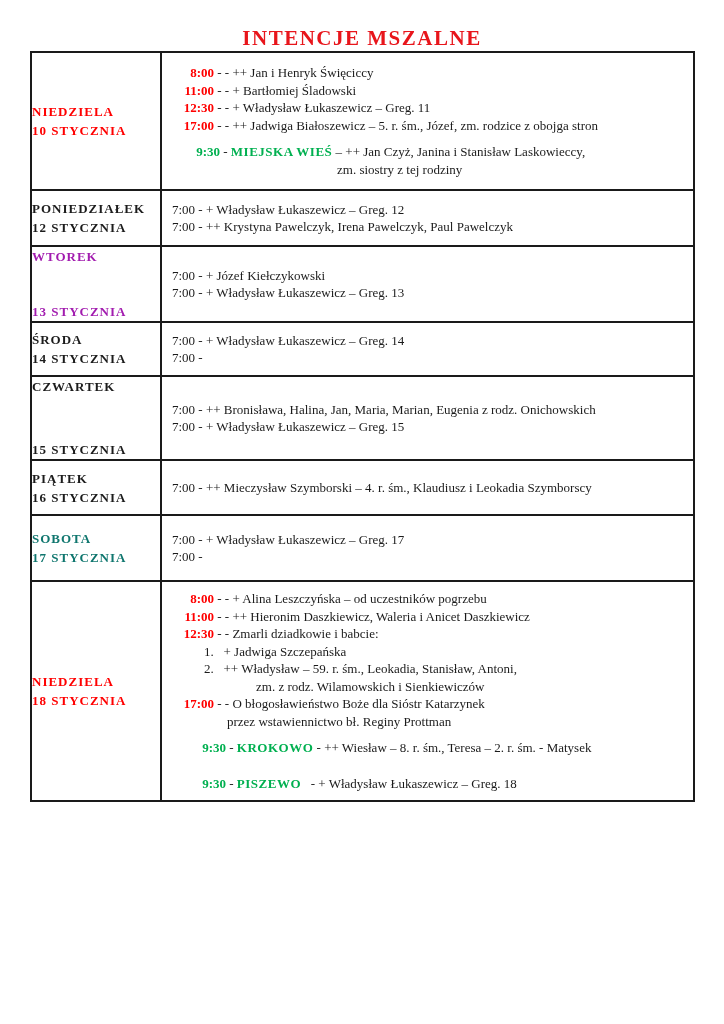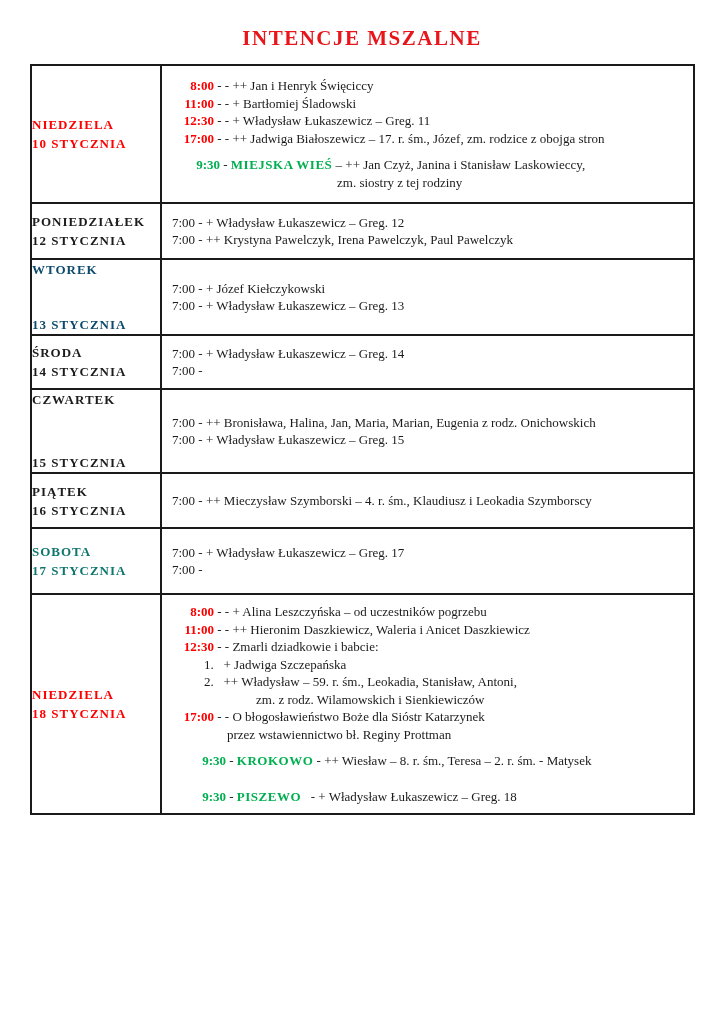--- a/index.html
+++ b/index.html
@@ -11,21 +11,20 @@
   .page {
     position: relative;
     width: 724px;
     height: 1024px;
     background: #ffffff;
     overflow: hidden;
   }
   .title {
     margin: 0;
     padding-top: 26px;
-    padding-bottom: 13px;
     text-align: center;
     font-size: 21px;
     font-weight: bold;
     letter-spacing: 1.5px;
     color: #e8151b;
   }
   .schedule {
     margin-left: 30px;
     width: 665px;
     box-sizing: border-box;
@@ -90,38 +89,38 @@
   <div class="schedule" id="schedule">
       <div class="row">
         <div class="day" style="color: rgb(255, 0, 0);">
           <div class="day-line">NIEDZIELA</div>
           <div class="day-line">10 STYCZNIA</div>
         </div>
         <div class="cell">
           <div class="line"><span class="time" style="color: rgb(255, 0, 0);">8:00</span><span class="txt"> - </span><span class="txt">- ++ Jan i Henryk Święciccy</span></div>
           <div class="line"><span class="time" style="color: rgb(255, 0, 0);">11:00</span><span class="txt"> - </span><span class="txt">- + Bartłomiej Śladowski</span></div>
           <div class="line"><span class="time" style="color: rgb(255, 0, 0);">12:30</span><span class="txt"> - </span><span class="txt">- + Władysław Łukaszewicz – Greg. 11</span></div>
-          <div class="line"><span class="time" style="color: rgb(255, 0, 0);">17:00</span><span class="txt"> - </span><span class="txt">- ++ Jadwiga Białoszewicz – 17. r. śm., Józef, zm. rodzice z obojga stron</span></div>
+          <div class="line"><span class="time" style="color: rgb(255, 0, 0);">17:00</span><span class="txt"> - </span><span class="txt">- ++ Jadwiga Białoszewicz – 5. r. śm., Józef, zm. rodzice z obojga stron</span></div>
           <div class="blank"></div>
           <div class="line" style="padding-left: 6px;"><span class="time" style="color: rgb(0, 176, 80);">9:30</span><span class="txt"> - </span><span class="place" style="color: rgb(0, 176, 80);">MIEJSKA WIEŚ</span><span class="txt"> – ++ Jan Czyż, Janina i Stanisław Laskowieccy,</span></div>
           <div class="line" style="padding-left: 165px;"><span class="txt">zm. siostry z tej rodziny</span></div>
         </div>
       </div>
       <div class="row">
         <div class="day" style="color: rgb(28, 28, 28);">
           <div class="day-line">PONIEDZIAŁEK</div>
           <div class="day-line">12 STYCZNIA</div>
         </div>
         <div class="cell">
           <div class="line"><span class="txt">7:00 - + Władysław Łukaszewicz – Greg. 12</span></div>
           <div class="line"><span class="txt">7:00 - ++ Krystyna Pawelczyk, Irena Pawelczyk, Paul Pawelczyk</span></div>
         </div>
       </div>
       <div class="row">
-        <div class="day" style="color: #0c4a6e; gap: 36px;">
+        <div class="day" style="color: #a21caf; gap: 36px;">
           <div class="day-line">WTOREK</div>
           <div class="day-line">13 STYCZNIA</div>
         </div>
         <div class="cell">
           <div class="line"><span class="txt">7:00 - + Józef Kiełczykowski</span></div>
           <div class="line"><span class="txt">7:00 - + Władysław Łukaszewicz – Greg. 13</span></div>
         </div>
       </div>
       <div class="row">
         <div class="day" style="color: rgb(28, 28, 28);">

